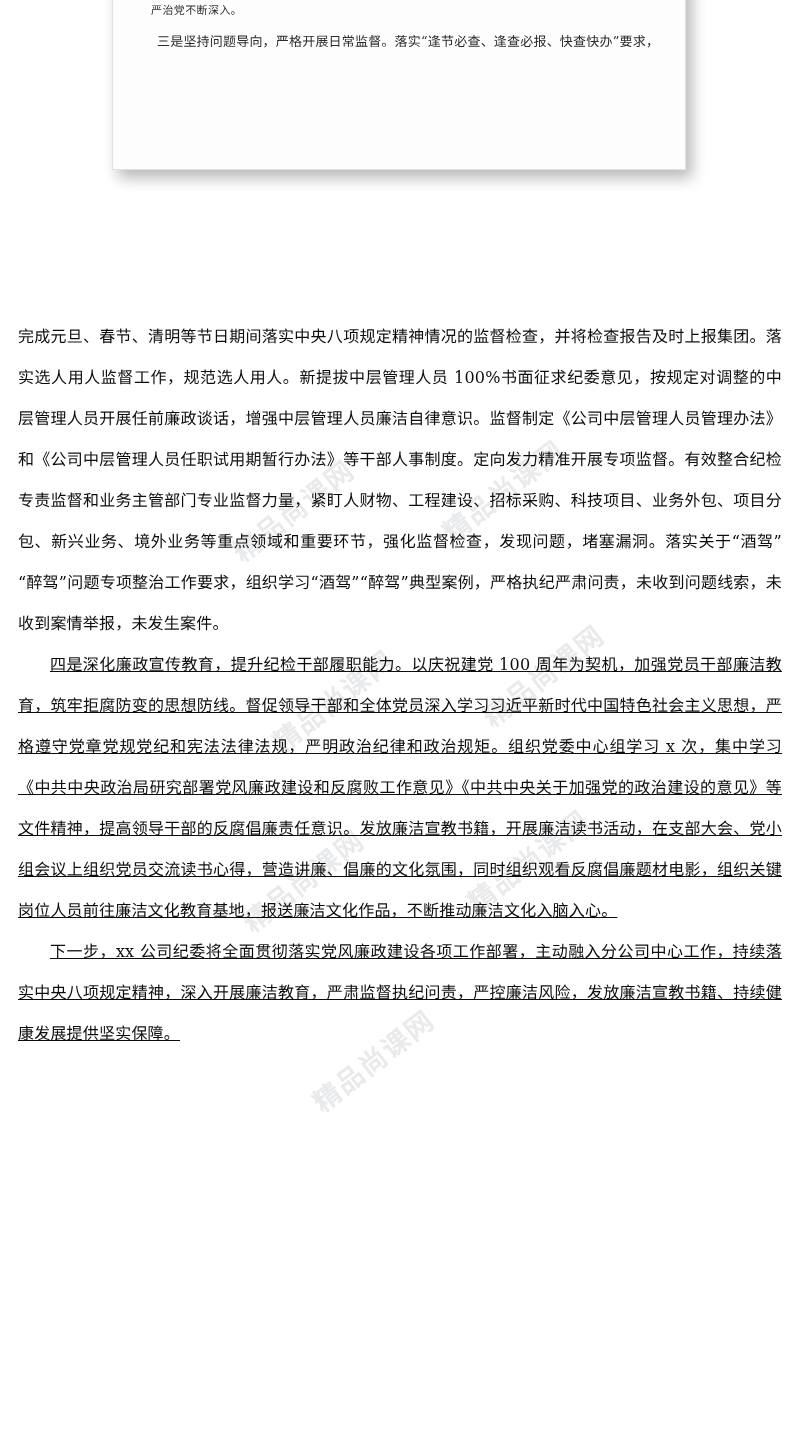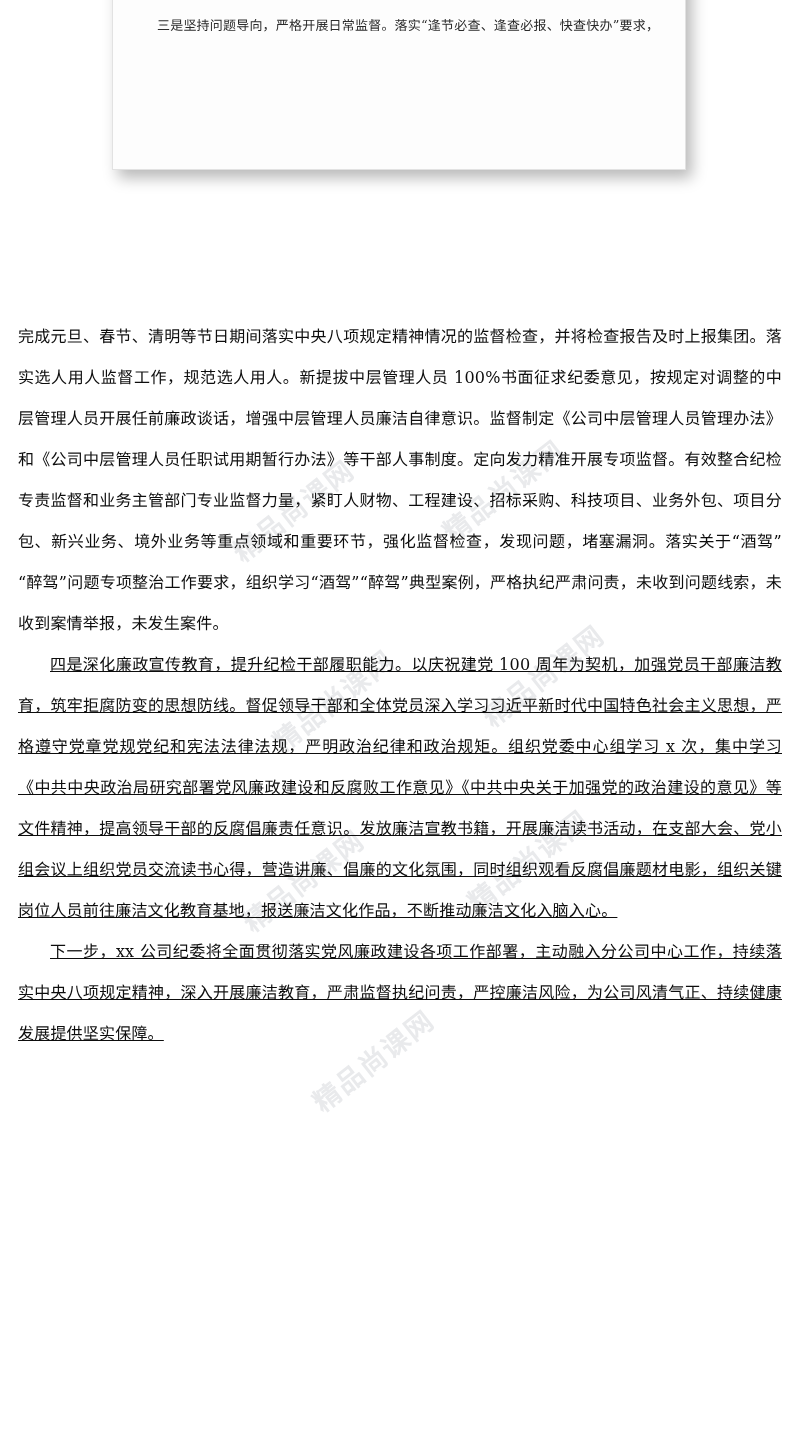--- a/index.html
+++ b/index.html
@@ -131,22 +131,23 @@
     <span class="watermark wm-a">精品尚课网</span>
     <span class="watermark wm-b">精品尚课网</span>
     <span class="watermark wm-c">精品尚课网</span>
     <span class="watermark wm-d">精品尚课网</span>
     <span class="watermark wm-e">精品尚课网</span>
     <span class="watermark wm-f">精品尚课网</span>
     <span class="watermark wm-g">精品尚课网</span>
   </div>
 
   <div class="preview-card">
+    <div class="preview-line tail">严治党不断深入。</div>
     <div class="preview-line lead">三是坚持问题导向，严格开展日常监督。落实“逢节必查、逢查必报、快查快办”要求，</div>
   </div>
 
   <div class="doc-body">
     <p class="para last-line-left">完成元旦、春节、清明等节日期间落实中央八项规定精神情况的监督检查，并将检查报告及时上报集团。落实选人用人监督工作，规范选人用人。新提拔中层管理人员 100%书面征求纪委意见，按规定对调整的中层管理人员开展任前廉政谈话，增强中层管理人员廉洁自律意识。监督制定《公司中层管理人员管理办法》和《公司中层管理人员任职试用期暂行办法》等干部人事制度。定向发力精准开展专项监督。有效整合纪检专责监督和业务主管部门专业监督力量，紧盯人财物、工程建设、招标采购、科技项目、业务外包、项目分包、新兴业务、境外业务等重点领域和重要环节，强化监督检查，发现问题，堵塞漏洞。落实关于“酒驾”“醉驾”问题专项整治工作要求，组织学习“酒驾”“醉驾”典型案例，严格执纪严肃问责，未收到问题线索，未收到案情举报，未发生案件。</p>
     <p class="para indent last-line-left">四是深化廉政宣传教育，提升纪检干部履职能力。以庆祝建党 100 周年为契机，加强党员干部廉洁教育，筑牢拒腐防变的思想防线。督促领导干部和全体党员深入学习习近平新时代中国特色社会主义思想，严格遵守党章党规党纪和宪法法律法规，严明政治纪律和政治规矩。组织党委中心组学习 x 次，集中学习《中共中央政治局研究部署党风廉政建设和反腐败工作意见》《中共中央关于加强党的政治建设的意见》等文件精神，提高领导干部的反腐倡廉责任意识。发放廉洁宣教书籍，开展廉洁读书活动，在支部大会、党小组会议上组织党员交流读书心得，营造讲廉、倡廉的文化氛围，同时组织观看反腐倡廉题材电影，组织关键岗位人员前往廉洁文化教育基地，报送廉洁文化作品，不断推动廉洁文化入脑入心。</p>
-    <p class="para indent last-line-left">下一步，xx 公司纪委将全面贯彻落实党风廉政建设各项工作部署，主动融入分公司中心工作，持续落实中央八项规定精神，深入开展廉洁教育，严肃监督执纪问责，严控廉洁风险，为公司风清气正、持续健康发展提供坚实保障。</p>
+    <p class="para indent last-line-left">下一步，xx 公司纪委将全面贯彻落实党风廉政建设各项工作部署，主动融入分公司中心工作，持续落实中央八项规定精神，深入开展廉洁教育，严肃监督执纪问责，严控廉洁风险，发放廉洁宣教书籍、持续健康发展提供坚实保障。</p>
   </div>
 
 </div>
 
 </body></html>

